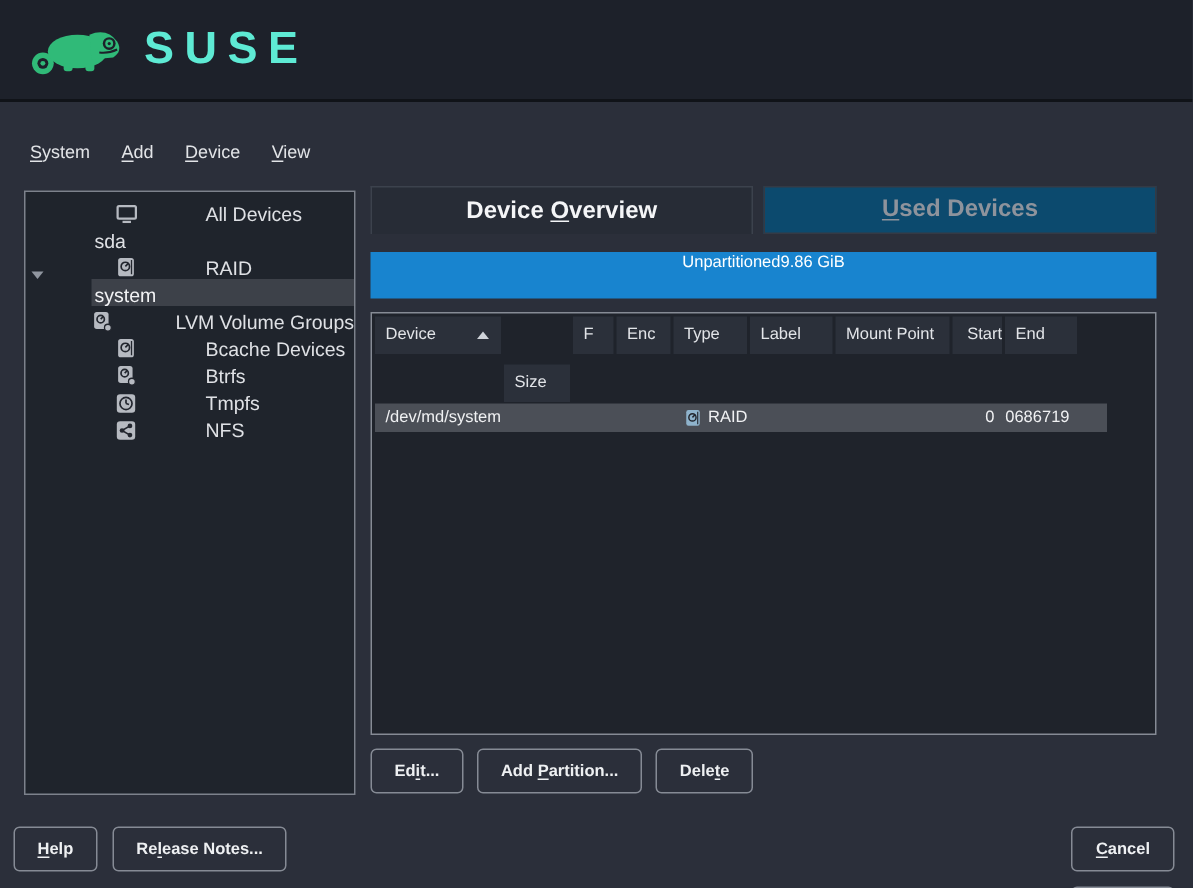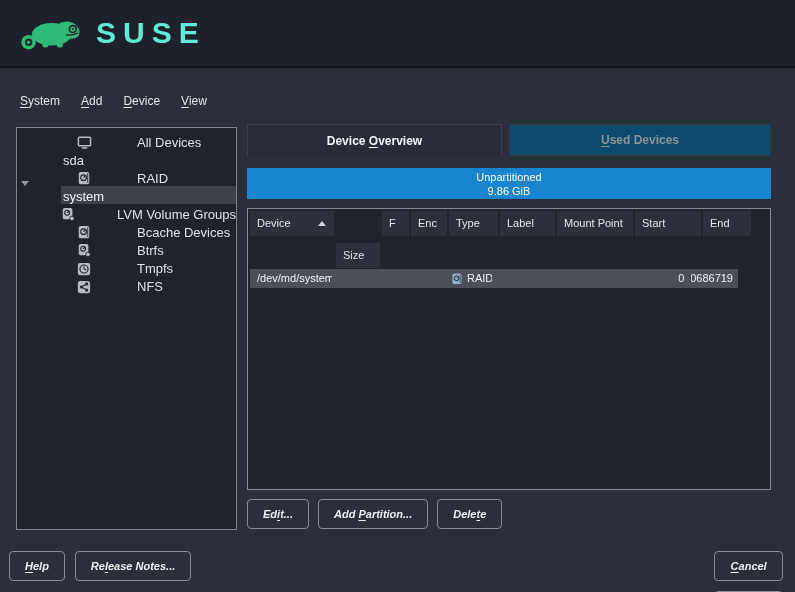--- a/index.html
+++ b/index.html
@@ -43,30 +43,30 @@
   .icon-slot { width:22px; display:flex; justify-content:center; align-items:center; }
   .tree-label { padding-left:2px; white-space:nowrap; }
   .tree-child { padding-left:44px; }
   .tree-child.sel { padding-left:0; margin-left:44px; background:#3d4149; color:#f2f3f5; }
   .tree-child.sel .tree-label { padding-left:2px; }
 
   
   .tabs { position:absolute; left:247px; top:124px; width:524px; height:32px; display:flex; gap:7px; }
   .tab {
     flex:none; height:32px; display:flex; align-items:center; justify-content:center;
-    font-weight:bold; font-size:12px;
+    font-weight:bold; font-size:16px;
   }
   .tab.active { width:255px; background:#272c36; border:1px solid #3c424d; border-bottom:none; color:#f4f5f7; }
   .tab.inactive { flex:1; background:#0c4a6e; border:1px solid #343a45; color:#8e939c; }
 
   
   .summary-bar {
     position:absolute; left:247px; top:168px; width:524px; height:31px;
     background:#1884cf; color:#ffffff; text-align:center;
-    display:flex; flex-direction:column; justify-content:center; line-height:14px; font-size:11px;
+    display:flex; justify-content:center; line-height:14px; font-size:11px;
   }
 
   
   .table-panel {
     position:absolute; left:247px; top:208px; width:524px; height:282px;
     background:#1f232b; border:1px solid #868b95;
   }
   .thead { display:flex; gap:2px; margin:2px 2px 0 2px; }
   .th {
     background:#2b303a; height:25px; line-height:25px; padding-left:7px;
@@ -77,28 +77,28 @@
     border-left:4px solid transparent; border-right:4px solid transparent;
     border-bottom:5px solid #cfd3d9;
   }
   .trow {
     display:flex; gap:2px; margin:1px 0 0 2px; width:488px;
     background:#4b4f57; height:19px; line-height:19px; font-size:11px; color:#f0f1f3;
   }
   .td { padding-left:7px; white-space:nowrap; overflow:hidden; display:flex; align-items:center; gap:4px; }
   .td.num { justify-content:flex-end; padding-right:5px; padding-left:0; }
   .w-device{width:84px;} .w-size{width:44px;margin-top:32px;} .w-f{width:27px;} .w-enc{width:36px;}
-  .w-type{width:49px;} .w-label{width:55px;} .w-mount{width:76px;} .w-start{width:66px;} .w-end{width:48px;}
+  .w-type{width:49px;} .w-label{width:55px;} .w-mount{width:76px;} .w-start{width:33px;text-align:right;} .w-end{width:48px;}
 
   
   .btn {
     display:inline-flex; align-items:center; justify-content:center;
     height:30px; padding:0 15px; border:1px solid #868b95; border-radius:4px;
     background:transparent; color:#eef0f2; font-size:11px; font-weight:bold;
-    font-family:"Liberation Sans", sans-serif; cursor:default;font-style:italic;
+    font-family:"Liberation Sans", sans-serif; cursor:default;
   }
   .action-row { position:absolute; left:247px; top:499px; display:flex; gap:9px; }
   .footer-left { position:absolute; left:9px; top:551px; display:flex; gap:10px; }
   .footer-right { position:absolute; right:12px; top:551px; display:flex; gap:10px;flex-direction:column; }
   .btn.accent { background:#30ba78; border-color:#30ba78; color:#ffffff; }
 </style>
 </head>
 <body>
 
 <div class="app-header">

